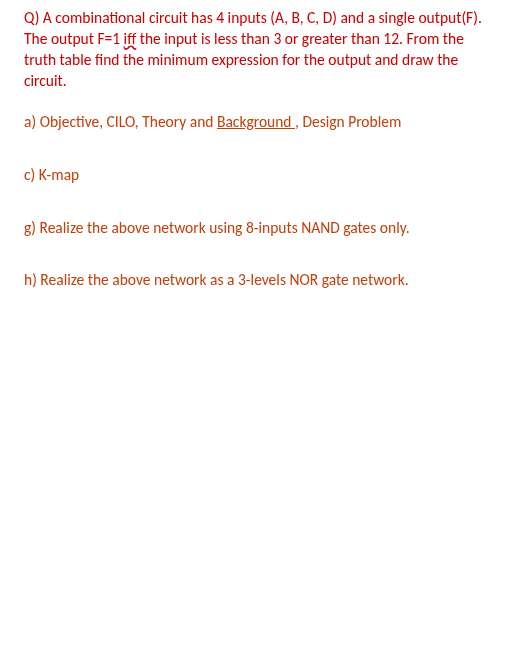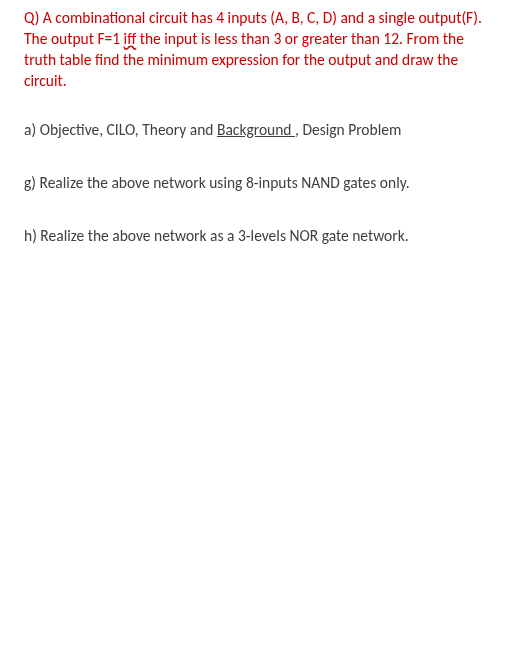--- a/index.html
+++ b/index.html
@@ -12,47 +12,48 @@
     font-size: 15.5px;
     color: #111111;
     line-height: 1.35;
   }
   .page {
     padding: 8px 24px 20px 24px;
     box-sizing: border-box;
   }
   .question {
     color: #cc0000;
-    margin-bottom: 28px;
+    margin-bottom: 20px;
   }
   .iff {
     text-decoration: underline;
     text-decoration-style: wavy;
     text-decoration-color: #cc0000;
   }
   .backg {
     text-decoration: underline;
   }
   .item {
     margin-bottom: 32px;
-    color: #404040;
+    color: #c2410c;
   }
   .item:last-child {
     margin-bottom: 16px;
   }
 </style>
 </head>
 <body>
 
 <div class="page">
 
   <div class="question">
     <span>Q) A combinational circuit has 4 inputs (A, B, C, D) and a single output(F). The output F=1 </span><span class="iff">iff</span><span> the input is less than 3 or greater than 12. From the truth table find the minimum expression for the output and draw the circuit.</span>
   </div>
 
   <div class="item">
     <span>a) Objective, CILO, Theory and </span><span class="backg">Background ,</span><span> Design Problem</span>
   </div>
 
+  <div class="item">c) K-map</div>
   <div class="item">g) Realize the above network using 8-inputs NAND gates only.</div>
   <div class="item">h) Realize the above network as a 3-levels NOR gate network.</div>
 
 </div>
 
 </body></html>

